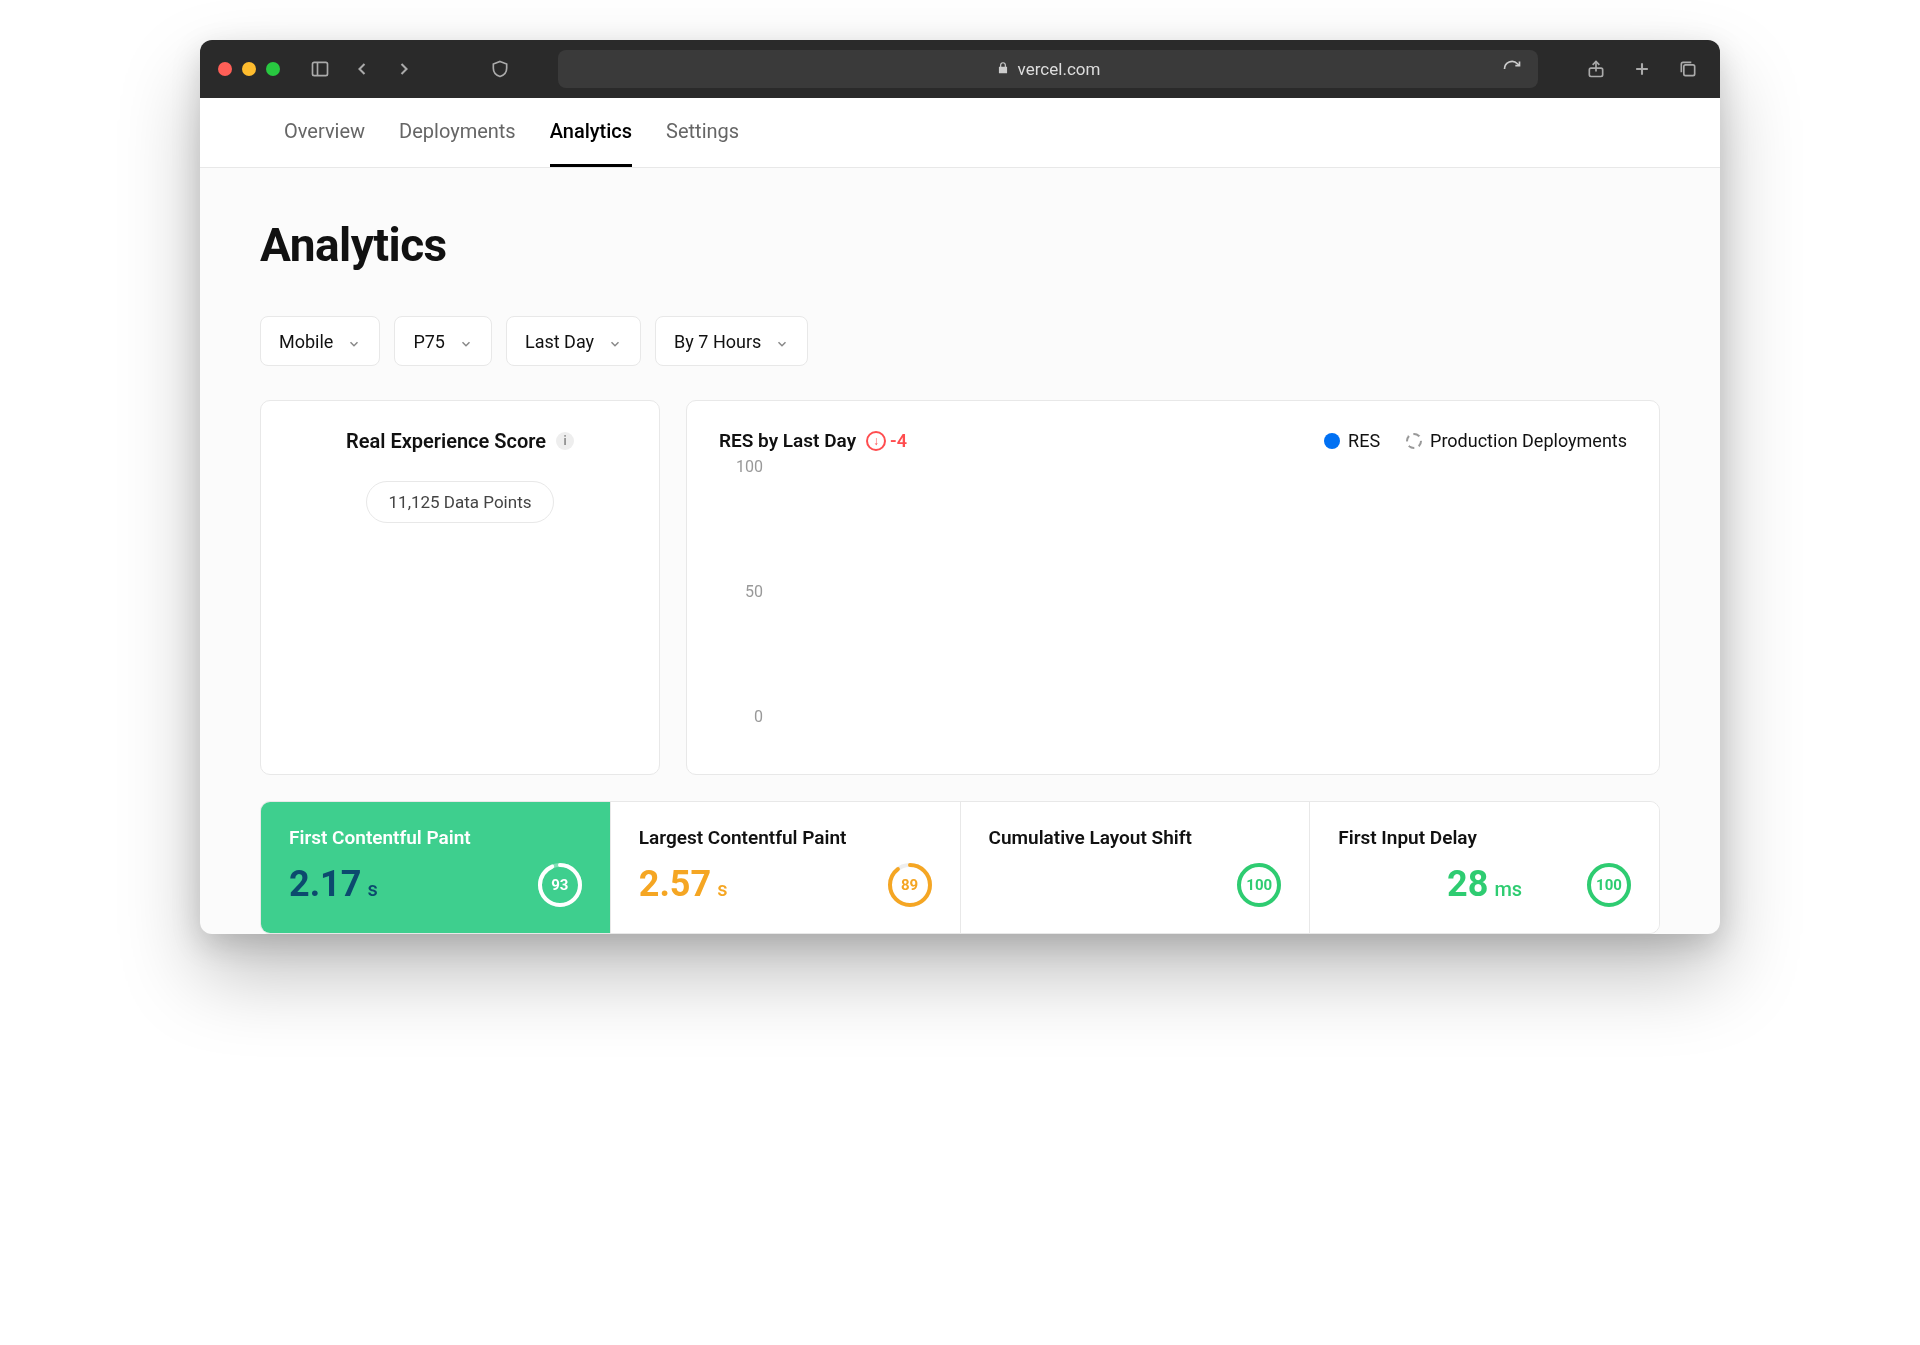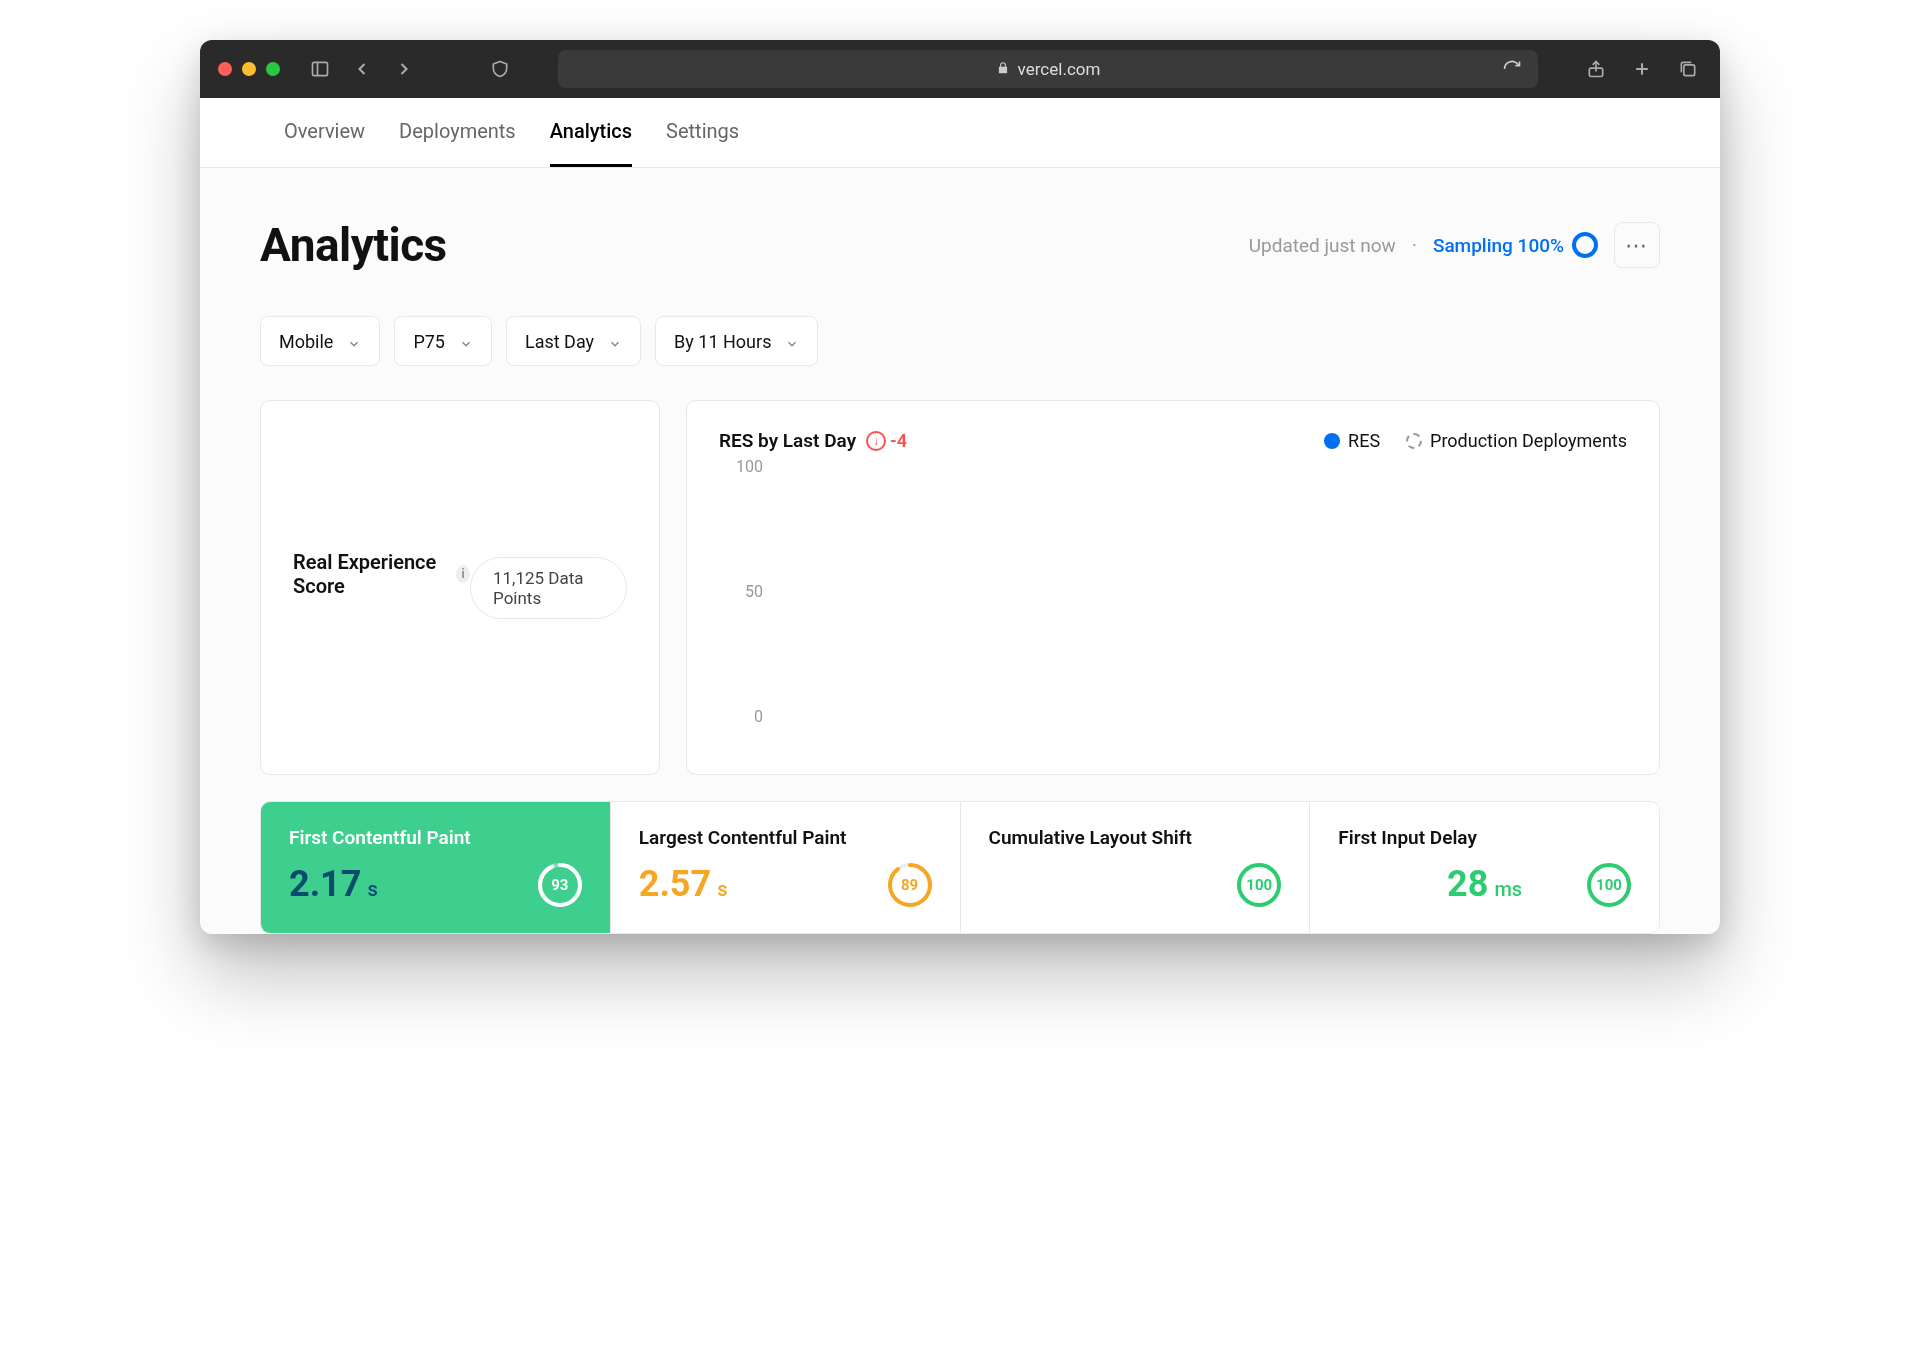--- a/index.html
+++ b/index.html
@@ -120,21 +120,21 @@
   
   .row1 { display:flex; gap: 26px; margin-bottom: 26px; }
   .card {
     background: var(--card-bg);
     border:1px solid var(--border);
     border-radius: 10px;
     padding: 28px 32px;
   }
 
   
-  .score-card { width: 400px; display:flex; align-items:center; }
+  .score-card { width: 400px; display:flex; flex-direction:column; align-items:center; }
   .score-title { display:flex; align-items:center; gap:10px; font-size:20px; font-weight:600; margin-bottom: 28px; }
   .info-icon {
     width:18px; height:18px; border-radius:50%; background:#eee; color:#888;
     font-size:12px; display:flex; align-items:center; justify-content:center; font-weight:600;
   }
   .gauge { width: 190px; height: 190px; position:relative; margin-bottom: 24px; }
   .gauge svg { width:100%; height:100%; transform: rotate(-90deg); }
   .gauge-text {
     position:absolute; inset:0; display:flex; align-items:center; justify-content:center;
     font-size: 52px; font-weight: 700;
@@ -277,29 +277,20 @@
       </div>
     <div class="tab">
         <span>Settings</span>
       </div>
   </div>
 
   <div class="content">
 
     <div class="header">
       <h1>Analytics</h1>
-      <div class="header-right">
-        <span class="updated">Updated just now</span>
-        <span class="sep">·</span>
-        <span class="sampling">
-          <span>Sampling 100%</span>
-          <span class="sampling-ring"></span>
-        </span>
-        <div class="more-btn">⋯</div>
-      </div>
     </div>
 
     <div class="filters">
       <div class="select">
         <span>Mobile</span>
         <span class="chev"><svg viewBox="0 0 24 24" fill="none" stroke-width="2.5">
               <polyline points="6 9 12 15 18 9"></polyline>
             </svg></span>
       </div>
       <div class="select">
@@ -308,21 +299,21 @@
               <polyline points="6 9 12 15 18 9"></polyline>
             </svg></span>
       </div>
       <div class="select">
         <span>Last Day</span>
         <span class="chev"><svg viewBox="0 0 24 24" fill="none" stroke-width="2.5">
               <polyline points="6 9 12 15 18 9"></polyline>
             </svg></span>
       </div>
       <div class="select">
-        <span>By 11 Hours</span>
+        <span>By 7 Hours</span>
         <span class="chev"><svg viewBox="0 0 24 24" fill="none" stroke-width="2.5">
               <polyline points="6 9 12 15 18 9"></polyline>
             </svg></span>
       </div>
     </div>
 
     <div class="row1">
 
       <div class="card score-card">
         <div class="score-title">

